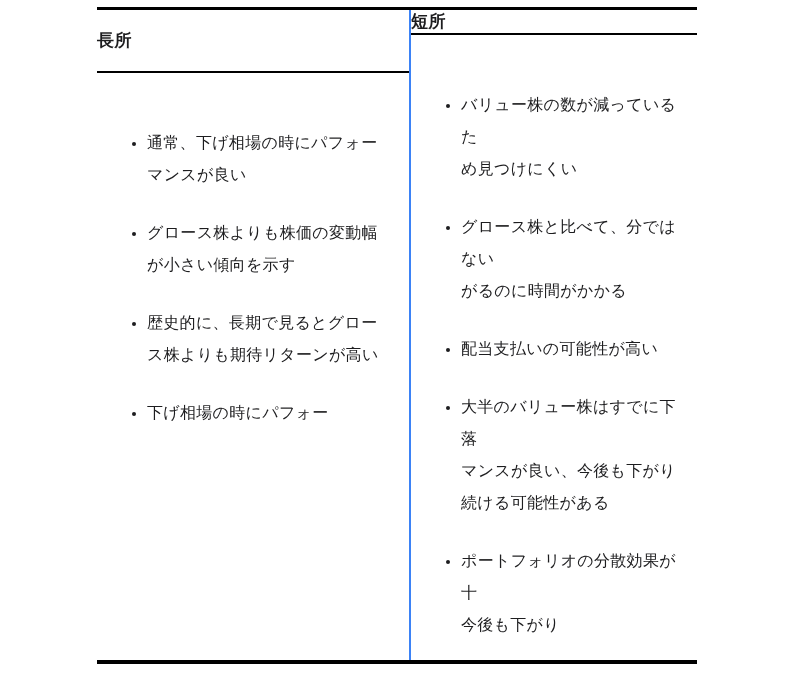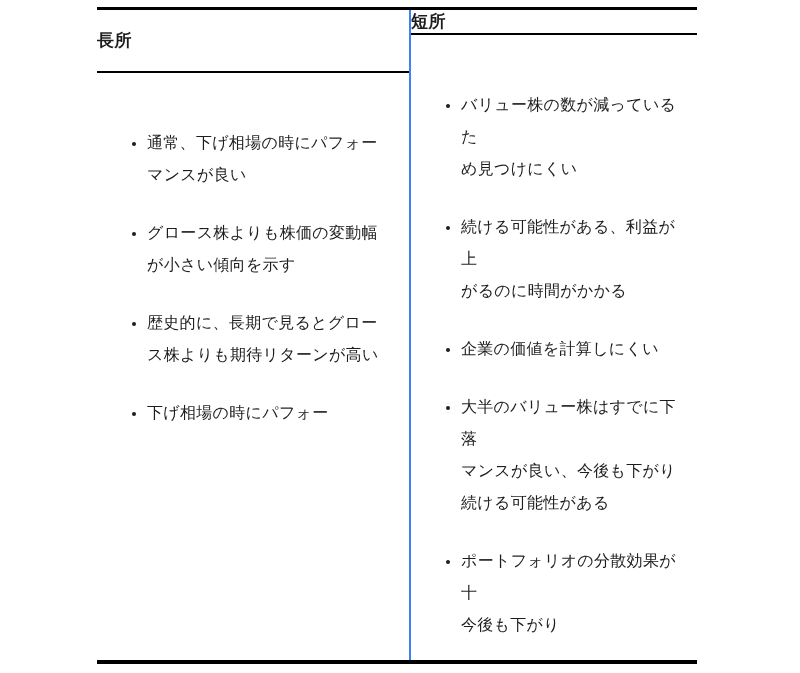--- a/index.html
+++ b/index.html
@@ -86,23 +86,23 @@
           <li>下げ相場の時にパフォー</li>
         </ul>
     </div>
   </div>
   <div class="col right">
     <div class="cell-header">短所</div>
     <div class="cell-body">
       <ul class="bullet-list">
           <li>バリュー株の数が減っているた
 め見つけにくい</li>
-          <li>続ける可能性がある、利益が上
+          <li>グロース株と比べて、分ではない
 がるのに時間がかかる</li>
-          <li>企業の価値を計算しにくい</li>
+          <li>配当支払いの可能性が高い</li>
           <li>大半のバリュー株はすでに下落
 マンスが良い、今後も下がり
 続ける可能性がある</li>
           <li>ポートフォリオの分散効果が十
 今後も下がり</li>
         </ul>
     </div>
   </div>
 </div>
 

